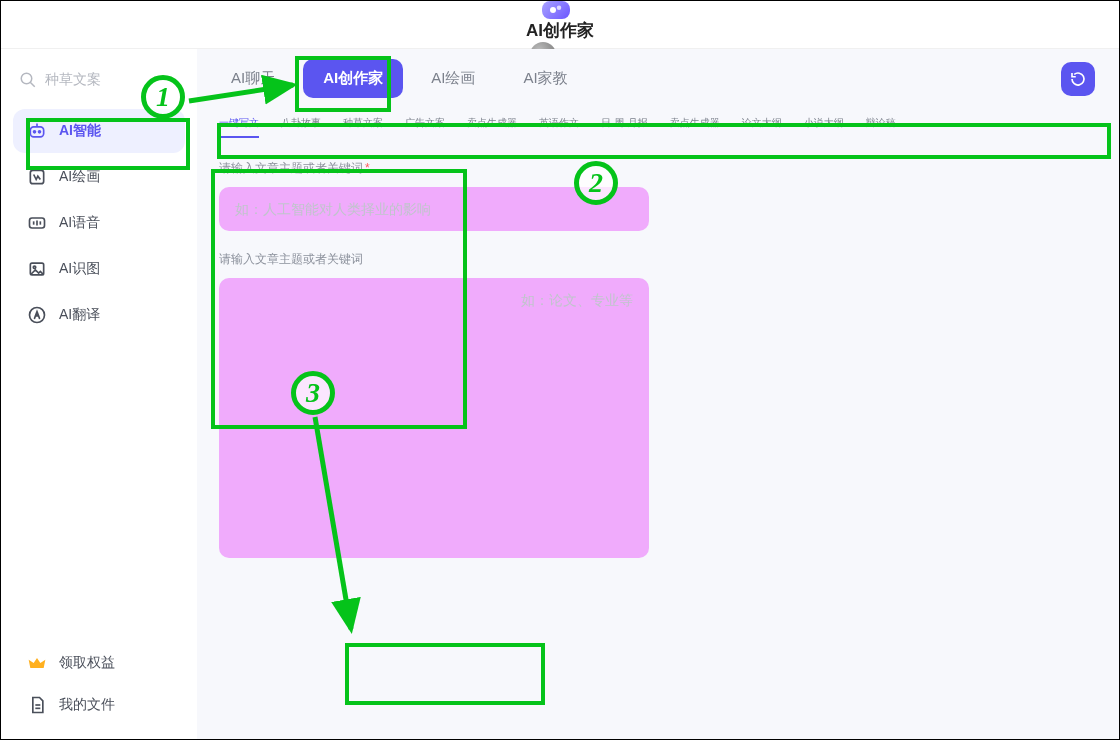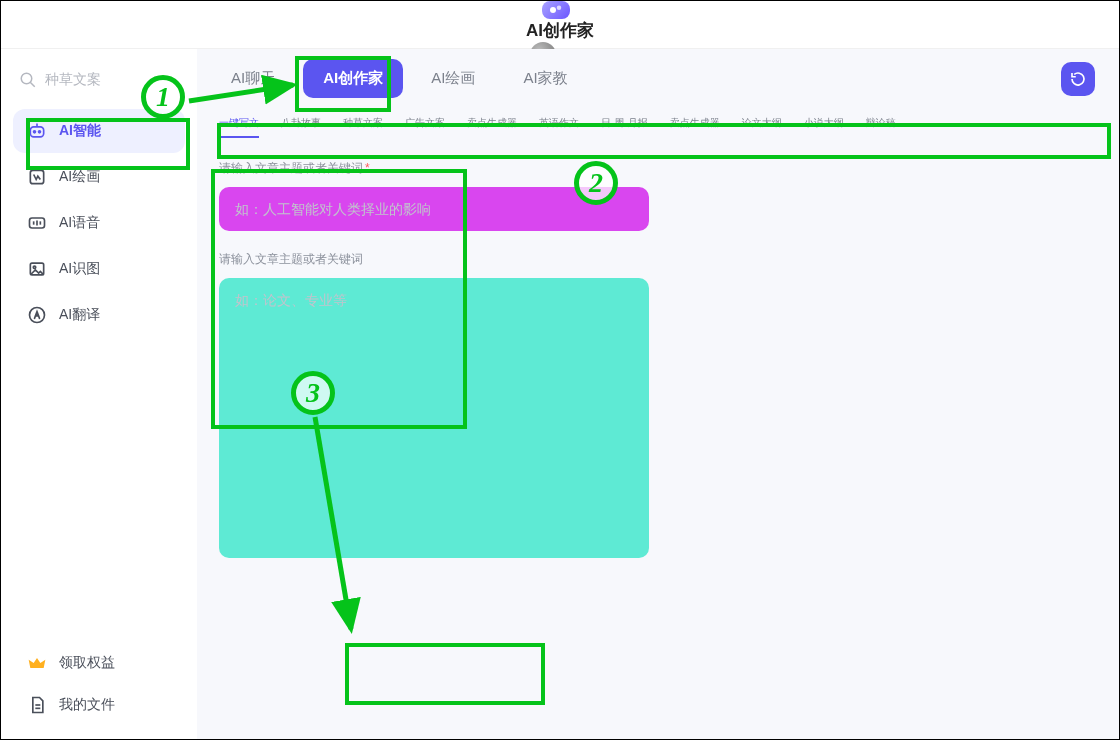--- a/index.html
+++ b/index.html
@@ -37,23 +37,23 @@
 .reset-btn{width:34px;height:34px;border-radius:10px;background:#5b55f0;display:flex;align-items:center;justify-content:center;margin-right:10px;cursor:pointer;}
 .reset-btn svg{width:18px;height:18px;stroke:#fff;}
 
 .subtabs { display:flex; gap: 22px; padding: 18px 22px 8px 22px; font-size:10px; color:#7c818c; overflow:hidden; white-space:nowrap;}
 .subtab{cursor:pointer; padding-bottom:6px;}
 .subtab.active{color:#5b55f0; border-bottom:2px solid #5b55f0;}
 
 .form-area{ padding: 14px 22px 0 22px; }
 .form-label{ font-size:12px; color:#8c919c; margin-bottom:10px;}
 .req{color:#ff5a5a;margin-left:2px;}
-.text-input{ width:430px; padding:14px 16px; border:none; border-radius:10px; background:#d946ef; font-size:14px; color:#333; margin-bottom:20px; }
+.text-input{ width:430px; padding:14px 16px; border:none; border-radius:10px; background:#f0abfc; font-size:14px; color:#333; margin-bottom:20px; }
 .text-input::placeholder{color:#c0c4cc;}
-.textarea{ width:430px; height:280px; padding:14px 16px; border:none; border-radius:10px; background:#5eead4; font-size:14px; color:#333; resize:none;}
+.textarea{ width:430px; height:280px; padding:14px 16px; border:none; border-radius:10px; background:#f0abfc; font-size:14px; color:#333; resize:none;text-align:right;}
 .textarea::placeholder{color:#c0c4cc;}
 
 .submit-row{ display:flex; justify-content:center; padding: 16px 0;}
 .submit-btn{ padding: 12px 42px; border:none; border-radius:10px; background:#dadde4; color:#fff; font-size:15px; cursor:pointer;}
 
 
 .annot-box{position:absolute; border:4px solid #05c31a; pointer-events:none;}
 .annot-num{position:absolute; width:44px; height:44px; border:5px solid #05c31a; border-radius:50%; display:flex; align-items:center; justify-content:center; font-family: Georgia, serif; font-size:28px; font-weight:800; color:#05c31a; background:rgba(255,255,255,0.7); pointer-events:none; font-style:italic;}
 .annot-arrow{position:absolute; pointer-events:none;}
 </style>

